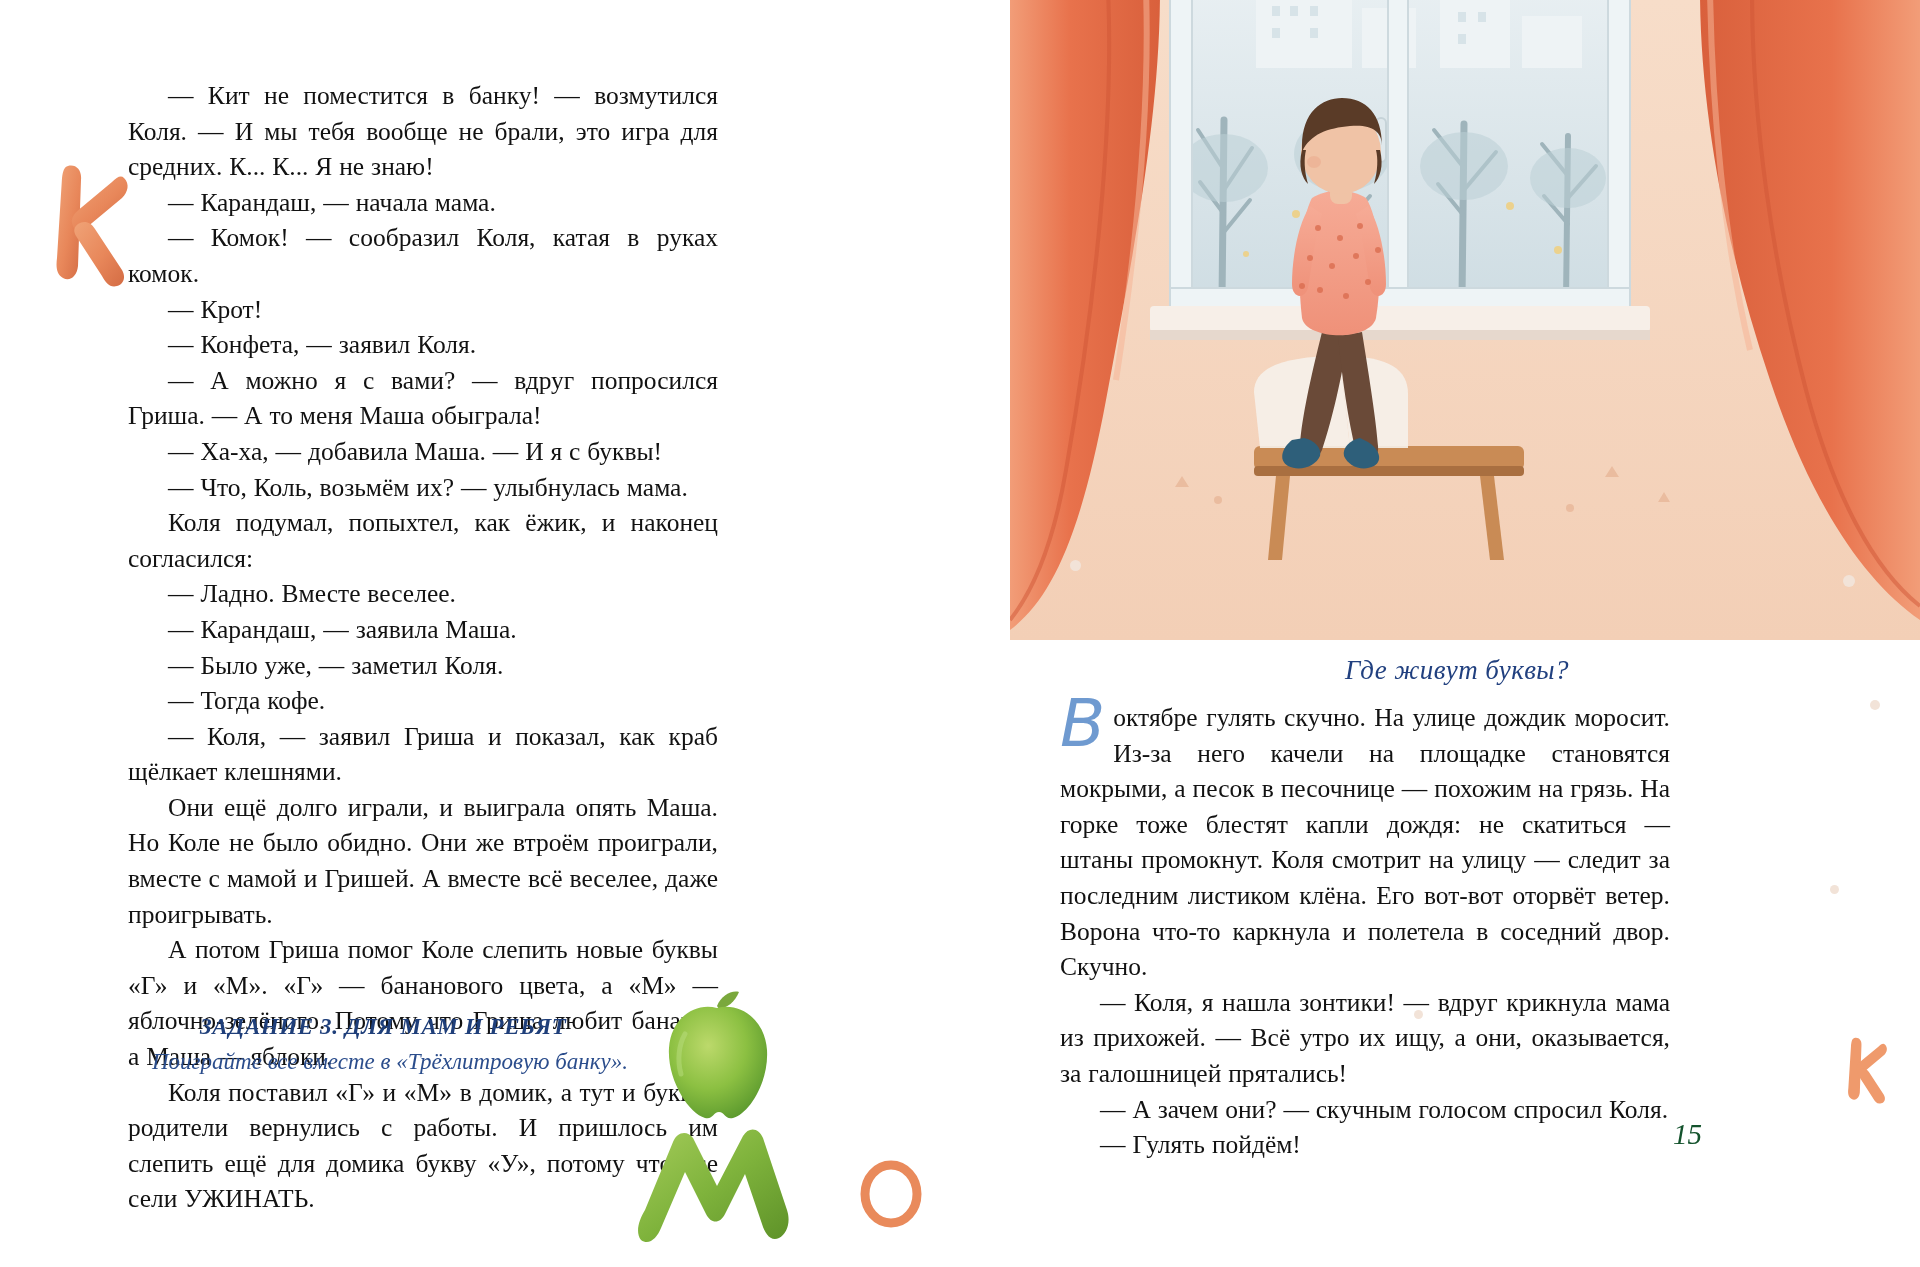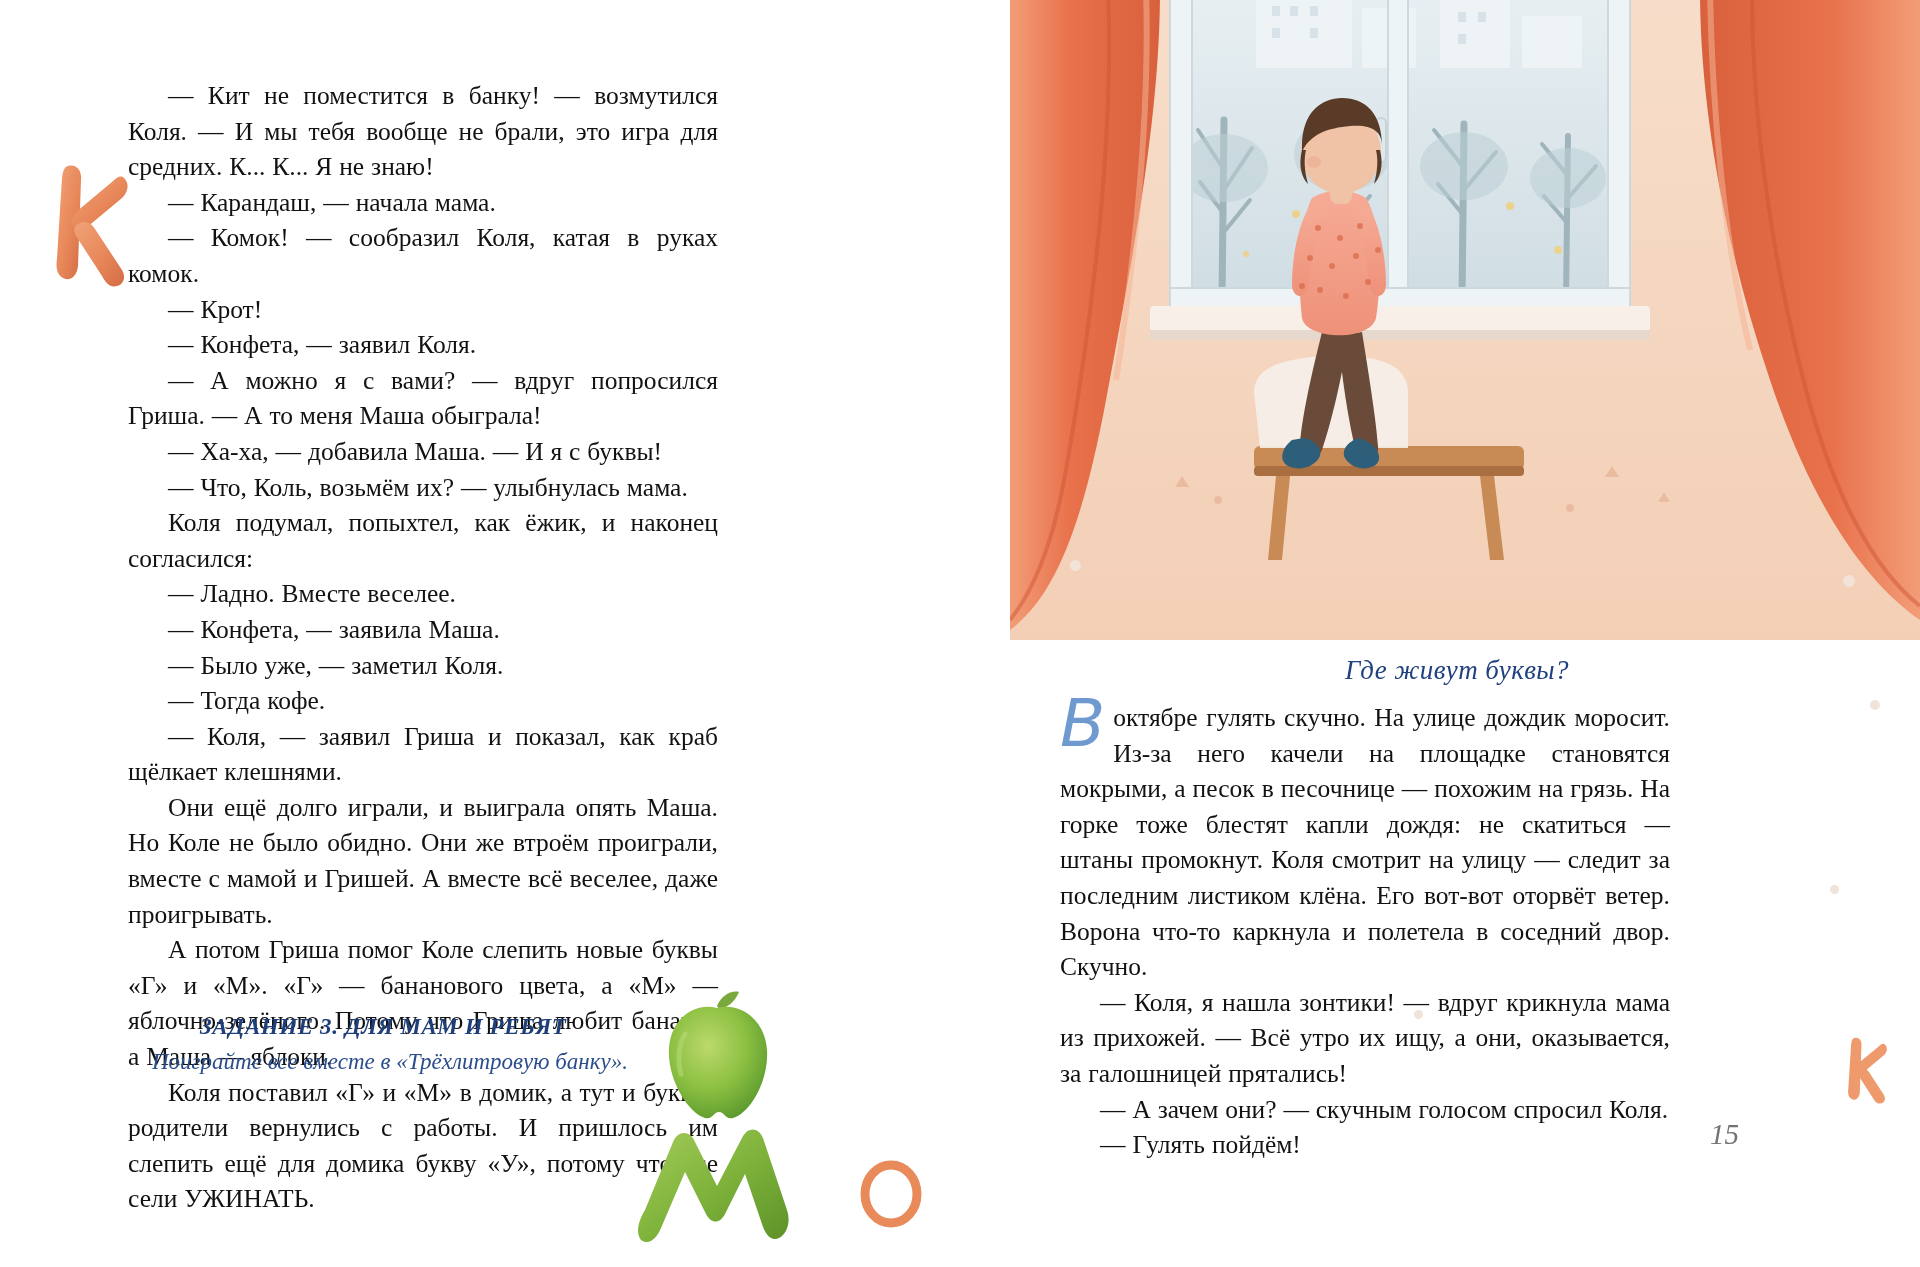--- a/index.html
+++ b/index.html
@@ -34,21 +34,21 @@
 
   .chapter-title{position:absolute;left:232px;top:655px;width:430px;text-align:center;
      font-style:italic;font-size:27px;color:#21407f;letter-spacing:.4px;
      font-family:Liberation Serif, serif;font-weight:500;}
 
   .col-right{position:absolute;left:50px;top:700px;width:610px;}
   .dropcap{float:left;font-size:66px;line-height:52px;color:#6f9ad0;
      font-style:italic;font-family:"DejaVu Sans","Liberation Sans",sans-serif;
      padding:2px 8px 0 0;margin-top:-4px;}
 
-  .pageno{position:absolute;left:1710px;top:1118px;font-style:italic;font-size:29px;color:#737373;text-align:right;}
+  .pageno{position:absolute;left:1673px;top:1118px;font-style:italic;font-size:29px;color:#14532d;text-align:right;}
 
   .dot{position:absolute;border-radius:50%;background:#f2e3d8;}
 </style>
 </head>
 <body>
 
 <div class="spread">
 
   <div class="page-left">
 
@@ -71,21 +71,21 @@
       <p class="p">— Кит не поместится в банку! — возмутился Коля. — И мы тебя вообще не брали, это игра для средних. К... К... Я не знаю!</p>
       <p class="p">— Карандаш, — начала мама.</p>
       <p class="p">— Комок! — сообразил Коля, катая в руках комок.</p>
       <p class="p">— Крот!</p>
       <p class="p">— Конфета, — заявил Коля.</p>
       <p class="p">— А можно я с вами? — вдруг попросился Гриша. — А то меня Маша обыграла!</p>
       <p class="p">— Ха-ха, — добавила Маша. — И я с буквы!</p>
       <p class="p">— Что, Коль, возьмём их? — улыбнулась мама.</p>
       <p class="p">Коля подумал, попыхтел, как ёжик, и наконец согласился:</p>
       <p class="p">— Ладно. Вместе веселее.</p>
-      <p class="p">— Конфета, — заявила Маша.</p>
+      <p class="p">— Карандаш, — заявила Маша.</p>
       <p class="p">— Было уже, — заметил Коля.</p>
       <p class="p">— Тогда кофе.</p>
       <p class="p">— Коля, — заявил Гриша и показал, как краб щёлкает клешнями.</p>
       <p class="p">Они ещё долго играли, и выиграла опять Маша. Но Коле не было обидно. Они же втроём проиграли, вместе с мамой и Гришей. А вместе всё веселее, даже проигрывать.</p>
       <p class="p">А потом Гриша помог Коле слепить новые буквы «Г» и «М». «Г» — бананового цвета, а «М» — яблочно-зелёного. Потому что Гриша любит бананы, а Маша — яблоки.</p>
       <p class="p">Коля поставил «Г» и «М» в домик, а тут и буквы-родители вернулись с работы. И пришлось им слепить ещё для домика букву «У», потому что все сели УЖИНАТЬ.</p>
     </div>
 
     <div class="task">
       <div class="task-title">ЗАДАНИЕ 3. ДЛЯ МАМ И РЕБЯТ</div>

